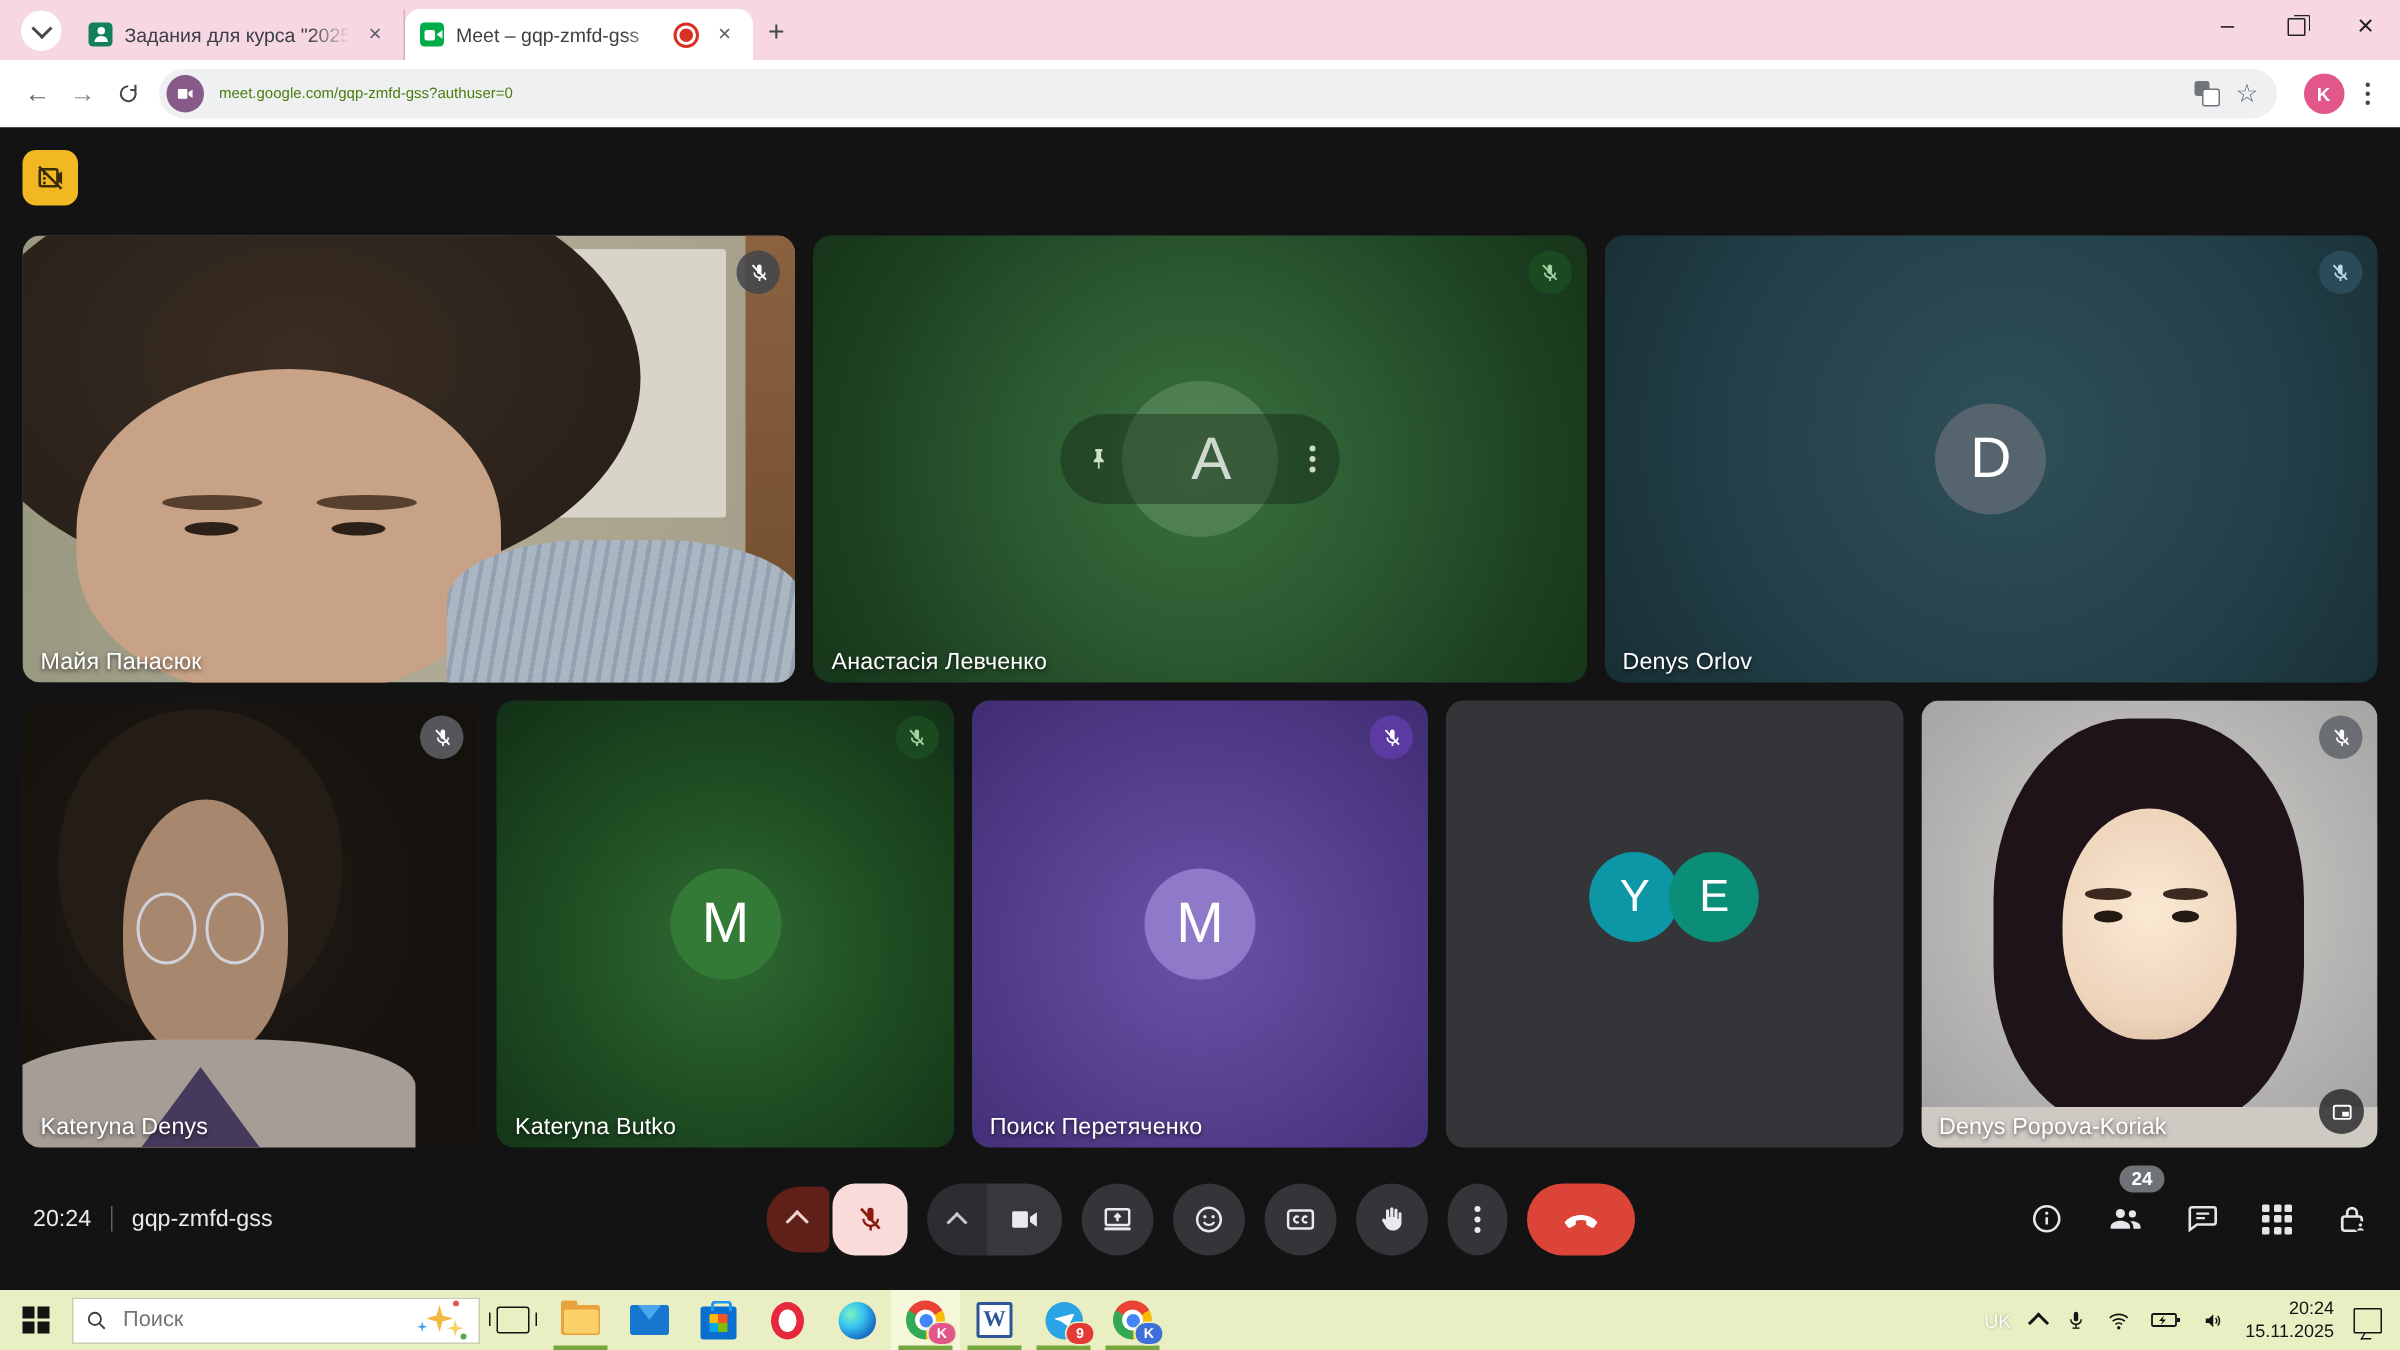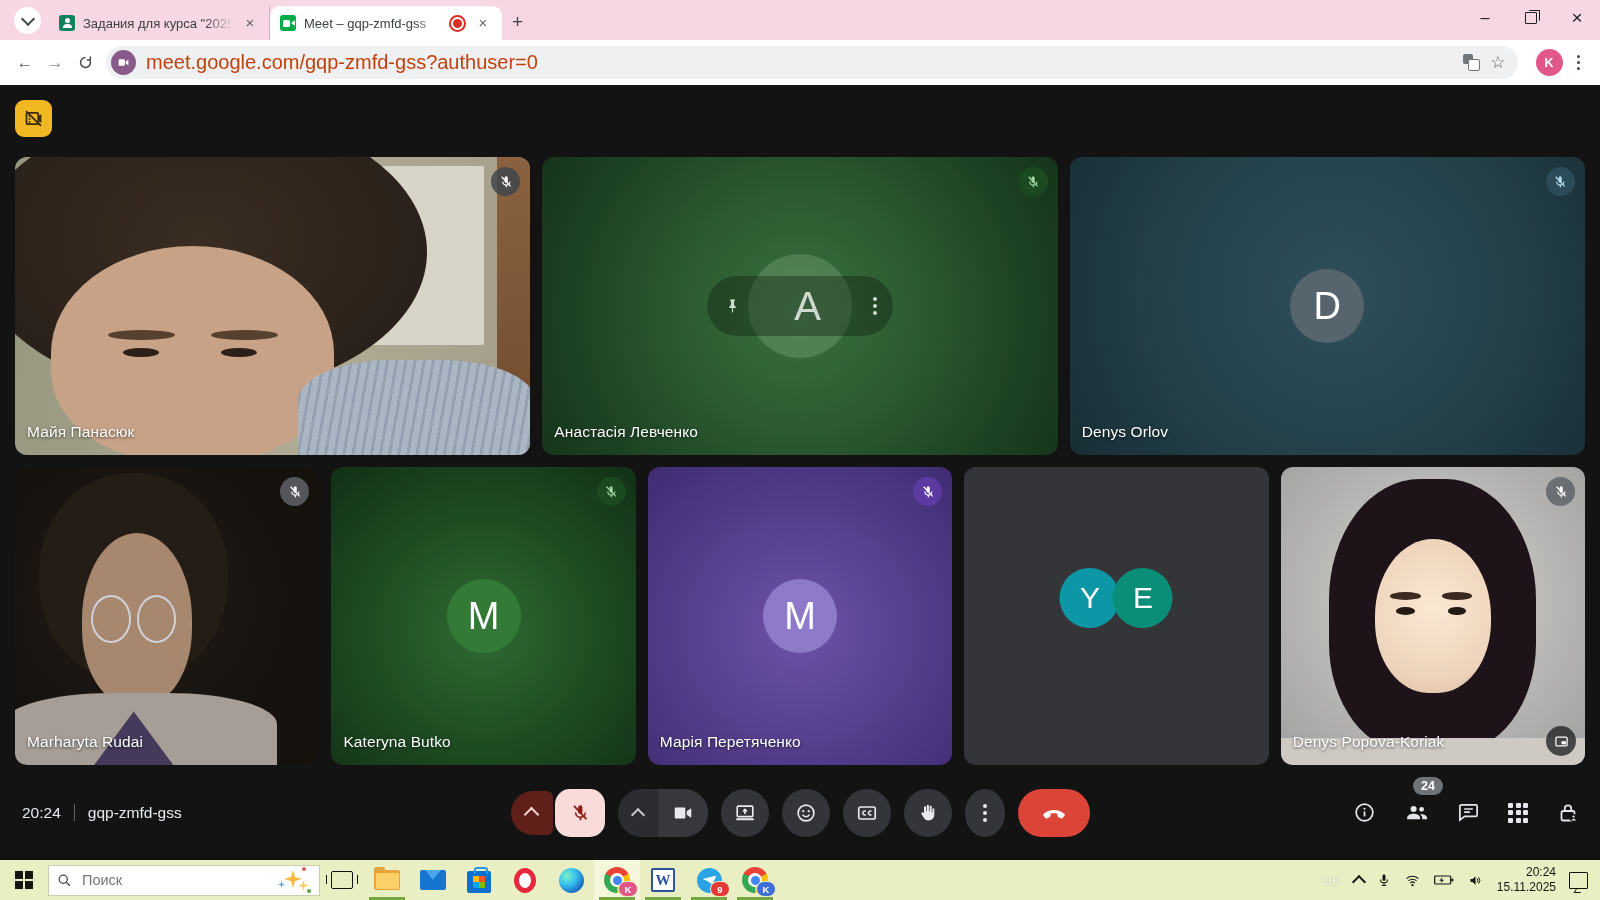--- a/index.html
+++ b/index.html
@@ -42,41 +42,41 @@
 
   .toolbar{position:absolute;top:40px;left:0;right:0;height:45px;background:#ffffff;
            display:flex;align-items:center;padding:0 10px;box-sizing:border-box}
   .navbtn{width:30px;height:30px;display:flex;align-items:center;justify-content:center;
           font-size:17px;color:#5f6368;border-radius:50%}
   .navbtn.fwd{color:#878c91}
   .omnibox{flex:1;height:33px;background:#eef0f2;border-radius:17px;margin:0 10px 0 6px;
            display:flex;align-items:center;padding:0 12px 0 5px;gap:10px}
   .camchip{width:25px;height:25px;border-radius:50%;background:#875a8a;display:flex;
            align-items:center;justify-content:center;color:#fff;flex:none}
-  .urltext{font-size:20px;color:#c2410c;flex:1;white-space:nowrap;overflow:hidden}
+  .urltext{font-size:10px;color:#4d7c0f;flex:1;white-space:nowrap;overflow:hidden}
   .obicon{color:#5f6368;flex:none}
   .star{font-size:17px;color:#5f6368}
   .translate-ico{position:relative;width:17px;height:17px}
   .translate-ico::before{content:"";position:absolute;left:0;top:0;width:10px;height:10px;border-radius:2px;background:#70757a}
   .translate-ico::after{content:"";position:absolute;right:0;bottom:0;width:10px;height:10px;border-radius:2px;
           background:#fff;border:1.4px solid #70757a}
   .avatarK{width:27px;height:27px;border-radius:50%;background:#e2578a;color:#fff;font-size:12.5px;
            font-weight:bold;display:flex;align-items:center;justify-content:center;margin:0 4px 0 8px}
   .menu3{display:flex;flex-direction:column;gap:2.5px;padding:6px 10px}
   .menu3 i{width:3.5px;height:3.5px;border-radius:50%;background:#45484b}
 
   
   .meet{position:absolute;top:85px;left:0;right:0;bottom:40px;background:#131314}
   .framing-badge{position:absolute;top:15px;left:15px;width:37px;height:37px;border-radius:9px;
                  background:#f2b823;display:flex;align-items:center;justify-content:center;color:#3a2d05}
   .vrow{position:absolute;left:15px;right:15px;display:flex;gap:12px}
   .row1{top:72px;height:298px}
   .row2{top:382px;height:298px}
   .tile{flex:1;position:relative;border-radius:12px;overflow:hidden;background:#202124}
-  .tile-label{position:absolute;left:12px;bottom:14px;color:#fff;font-size:15.5px;font-weight:500;
+  .tile-label{position:absolute;left:12px;bottom:4px;color:#fff;font-size:15.5px;font-weight:500;
               text-shadow:0 1px 3px rgba(0,0,0,.65);letter-spacing:.1px;z-index:5}
   .mic-badge{position:absolute;top:10px;right:10px;width:29px;height:29px;border-radius:50%;
              display:flex;align-items:center;justify-content:center;z-index:5}
   .mb-gray{background:rgba(66,70,74,.85);color:#fff}
   .mb-gray2{background:rgba(95,99,104,.85);color:#fff}
   .mb-green{background:#1c4a20;color:#9fd6a4}
   .mb-teal{background:#2a4b57;color:#b5dded}
   .mb-purple{background:#5b3aa2;color:#fff}
   .avatar-circle{position:absolute;left:50%;top:50%;transform:translate(-50%,-50%);
                  width:74px;height:74px;border-radius:50%;display:flex;align-items:center;
@@ -402,21 +402,21 @@
           <div class="v3-hood"></div>
       </div>
       <div class="mic-badge mb-gray2">
         <svg width="16" height="16" viewBox="0 0 24 24" fill="currentColor">
             <rect x="10" y="3.5" width="4.6" height="9.5" rx="2.3"></rect>
             <path d="M7.2 11.4a5.3 5.3 0 0 0 10.6 0" fill="none" stroke="currentColor" stroke-width="1.7"></path>
             <rect x="11.6" y="16.2" width="1.8" height="3.8"></rect>
             <path d="M5.5 4.2 19 18.6" stroke="currentColor" stroke-width="1.9"></path>
           </svg>
       </div>
-      <div class="tile-label">Marharyta Rudai</div>
+      <div class="tile-label">Kateryna Denys</div>
     </div>
 
     <div class="tile bg-green2">
       <div class="avatar-circle av-mg">M</div>
       <div class="mic-badge mb-green">
         <svg width="16" height="16" viewBox="0 0 24 24" fill="currentColor">
             <rect x="10" y="3.5" width="4.6" height="9.5" rx="2.3"></rect>
             <path d="M7.2 11.4a5.3 5.3 0 0 0 10.6 0" fill="none" stroke="currentColor" stroke-width="1.7"></path>
             <rect x="11.6" y="16.2" width="1.8" height="3.8"></rect>
             <path d="M5.5 4.2 19 18.6" stroke="currentColor" stroke-width="1.9"></path>
@@ -428,21 +428,21 @@
     <div class="tile bg-purple">
       <div class="avatar-circle av-mp">M</div>
       <div class="mic-badge mb-purple">
         <svg width="16" height="16" viewBox="0 0 24 24" fill="currentColor">
             <rect x="10" y="3.5" width="4.6" height="9.5" rx="2.3"></rect>
             <path d="M7.2 11.4a5.3 5.3 0 0 0 10.6 0" fill="none" stroke="currentColor" stroke-width="1.7"></path>
             <rect x="11.6" y="16.2" width="1.8" height="3.8"></rect>
             <path d="M5.5 4.2 19 18.6" stroke="currentColor" stroke-width="1.9"></path>
           </svg>
       </div>
-      <div class="tile-label">Марія Перетяченко</div>
+      <div class="tile-label">Поиск Перетяченко</div>
     </div>
 
     <div class="tile bg-dark">
       <div class="ovl-wrap">
         <div class="ovl-c ovl-y">Y</div>
         <div class="ovl-c ovl-e">E</div>
       </div>
     </div>
 
     <div class="tile">

